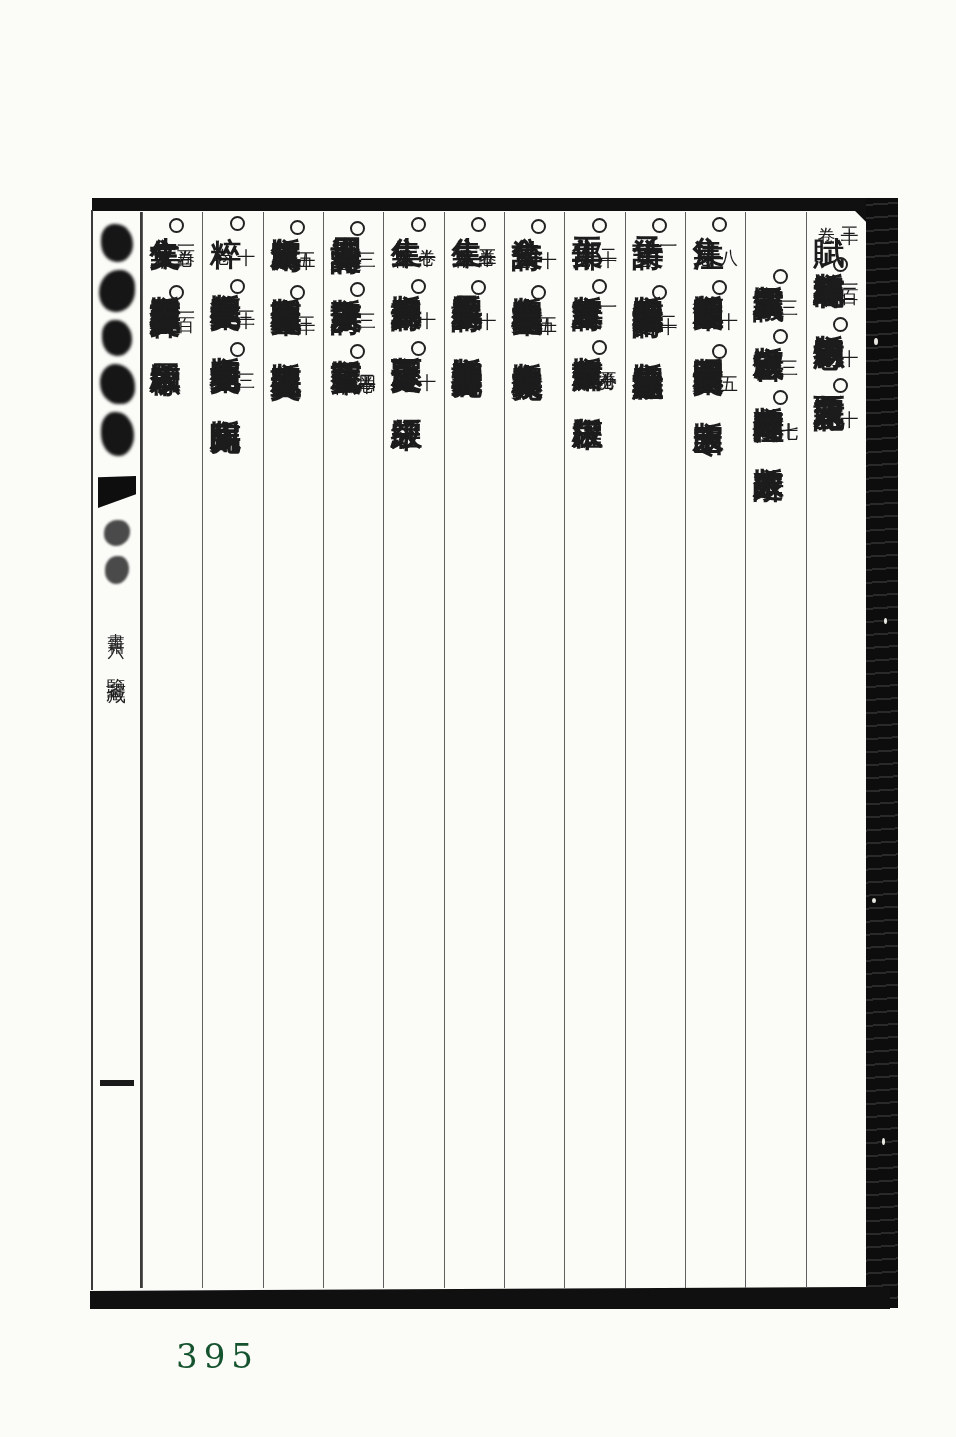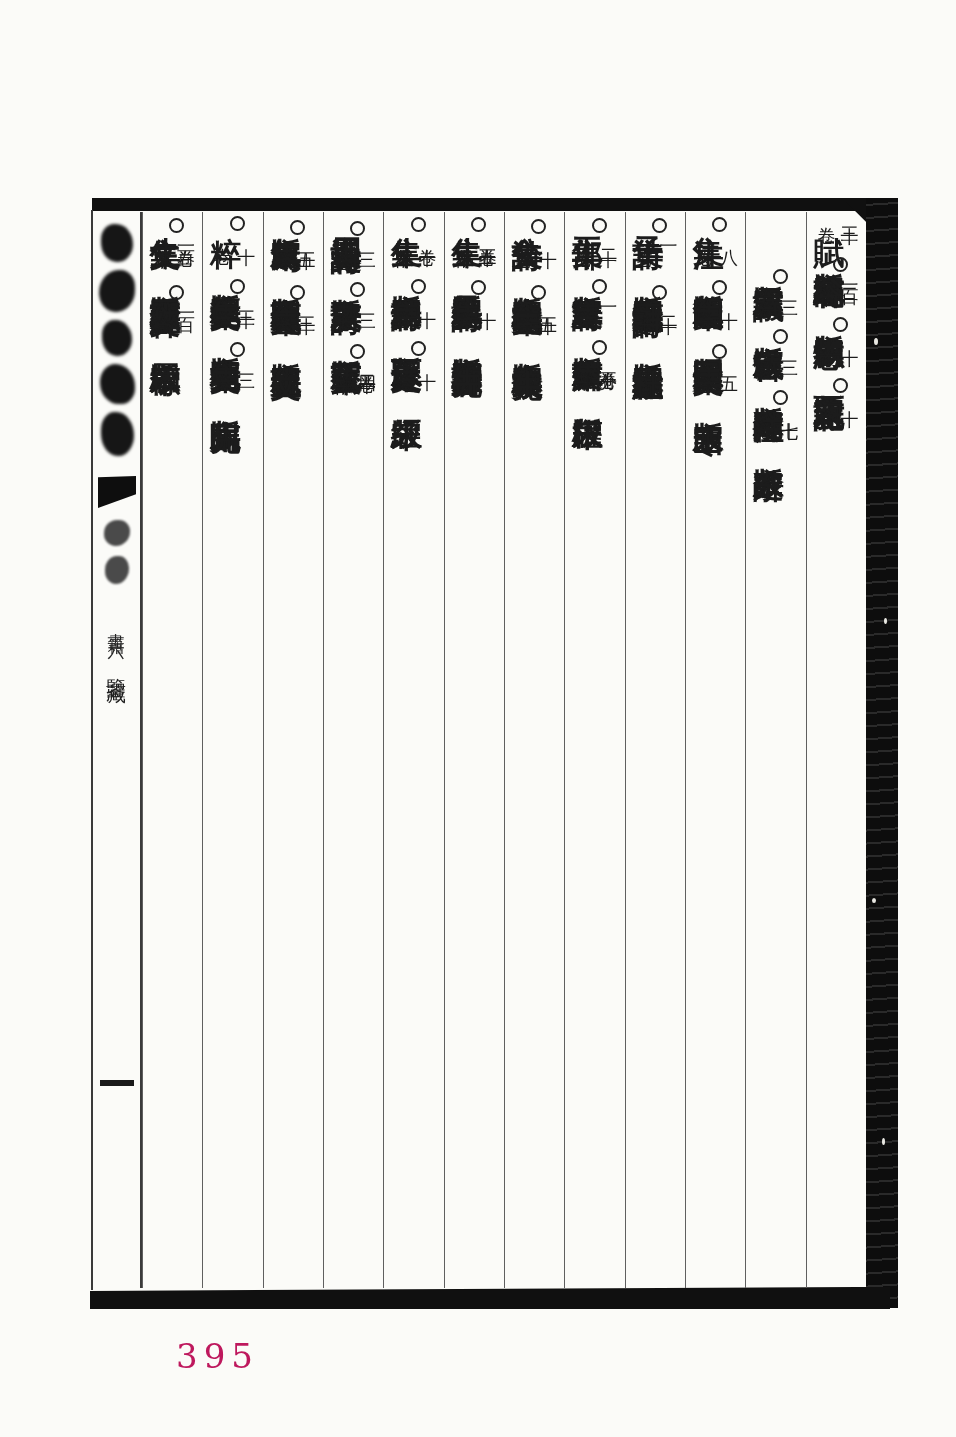--- a/index.html
+++ b/index.html
@@ -44,21 +44,21 @@
         font-size:31px;line-height:1.04;font-weight:600;letter-spacing:1px;}
   .vgap{display:inline-block;width:1px;}
   .circ{display:inline-block;width:11px;height:11px;border:2.5px solid #222;border-radius:50%;
         margin:3px 0 3px 0;position:relative;left:11px;}
   .note{display:inline-flex;flex-direction:row-reverse;align-items:flex-start;
         writing-mode:horizontal-tb;vertical-align:middle;column-gap:3px;}
   .nc{display:inline-block;writing-mode:vertical-rl;text-orientation:upright;
         font-size:18px;line-height:1.12;font-weight:500;letter-spacing:0;}
   
   .page-num{position:absolute;left:176px;top:1336px;font-size:34px;letter-spacing:6px;
-        color:#be185d;font-family:"DejaVu Serif", serif;}
+        color:#14532d;font-family:"DejaVu Serif", serif;}
 </style>
 </head>
 <body>
 
 <div class="scan">
 
   <div class="top-bar"></div>
   <div class="corner-wedge"></div>
   <div class="right-strip">
     <div class="speck" style="left:8px;top:140px;width:4px;height:7px;"></div>

